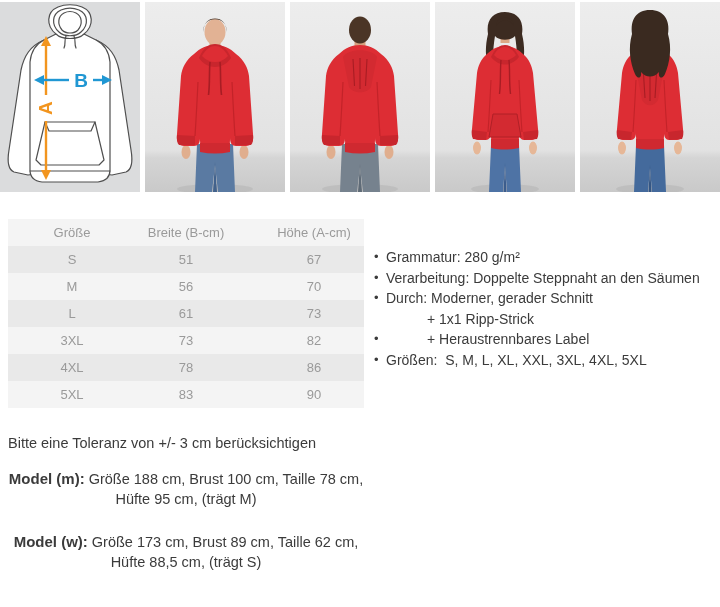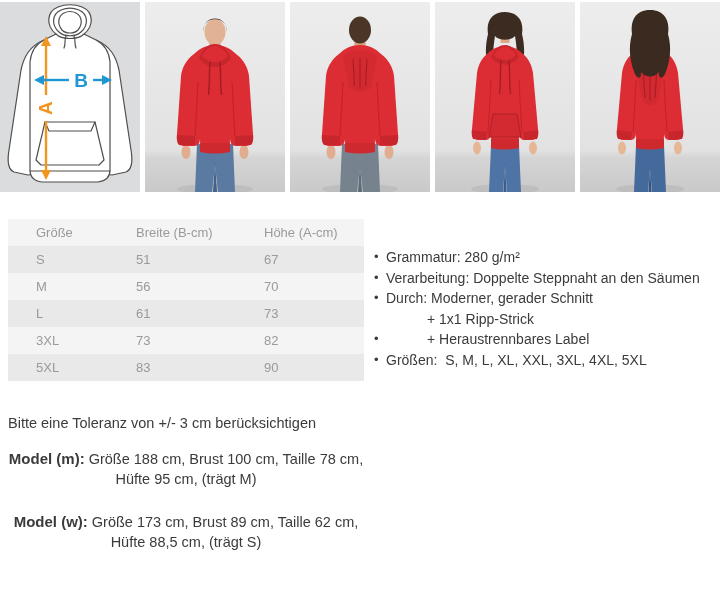--- a/index.html
+++ b/index.html
@@ -13,32 +13,32 @@
   .gallery { display:flex; gap:5px; padding-top:2px; }
   .tile { width:140px; height:190px; flex:0 0 auto; }
   .tile svg { display:block; width:140px; height:190px; }
   
   .content { display:flex; margin-top:27px; padding-left:8px; }
   .left-col { width:356px; flex:0 0 auto; }
   .right-col { width:340px; margin-left:9px; flex:0 0 auto; }
   
   table.size-table { border-collapse:collapse; width:356px; font-size:13px; color:#9a9a9a; }
   .size-table th, .size-table td {
-    font-weight:normal; text-align:left;
+    font-weight:normal; text-align:center;
     padding:6px 0 6px 28px; height:25px;
   }
   .size-table col.c1 { width:100px; }
   .size-table col.c2 { width:128px; }
   .size-table col.c3 { width:128px; }
   .size-table thead tr { background:#f4f4f4; }
   .size-table tbody tr:nth-child(odd)  { background:#e9e9e9; }
   .size-table tbody tr:nth-child(even) { background:#f4f4f4; }
   
   .note { font-size:14.5px; line-height:20px; color:#3b3b3b; }
-  .tolerance { margin-top:32px; }
+  .tolerance { margin-top:25px; }
   .model { margin-top:16px;text-align:center; }
   .model + .model { margin-top:23px; }
   .model b { font-weight:bold; font-size:15px; margin-right:4px; }
   
   .desc {
     font-size:14px; line-height:19.5px; text-align:justify; color:#3b3b3b;
   }
   ul.features { list-style:none; margin-top:28px; font-size:14px; line-height:20.5px; }
   ul.features > li { position:relative; padding-left:13px; }
   ul.features > li::before {
@@ -242,20 +242,25 @@
             <td>L</td>
             <td>61</td>
             <td>73</td>
           </tr>
           <tr>
             <td>3XL</td>
             <td>73</td>
             <td>82</td>
           </tr>
           <tr>
+            <td>4XL</td>
+            <td>78</td>
+            <td>86</td>
+          </tr>
+          <tr>
             <td>5XL</td>
             <td>83</td>
             <td>90</td>
           </tr>
         </tbody>
       </table>
 
       <p class="note tolerance">Bitte eine Toleranz von +/- 3 cm berücksichtigen</p>
 
       <p class="note model">

